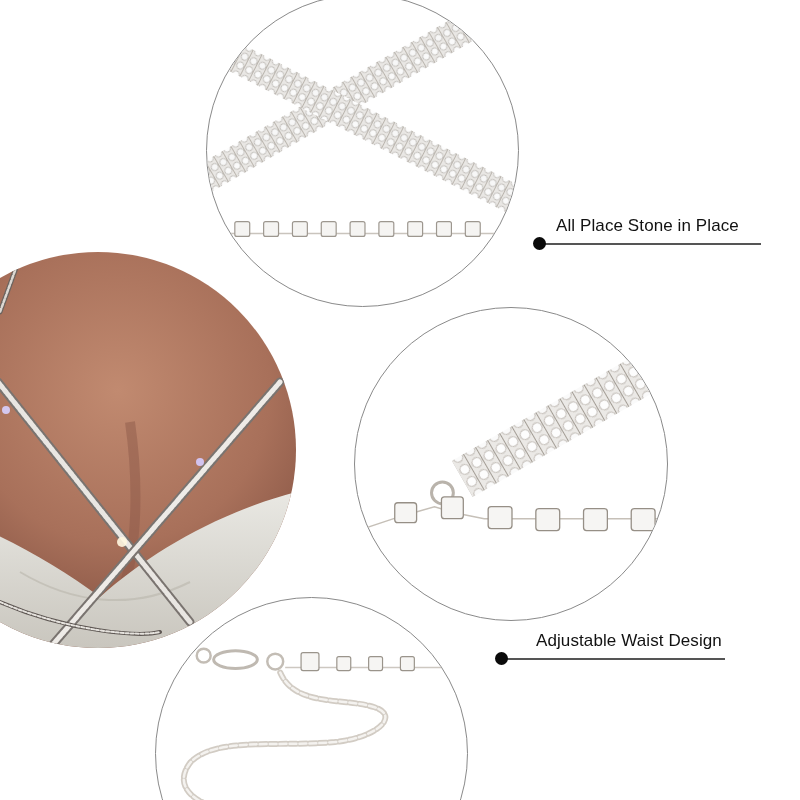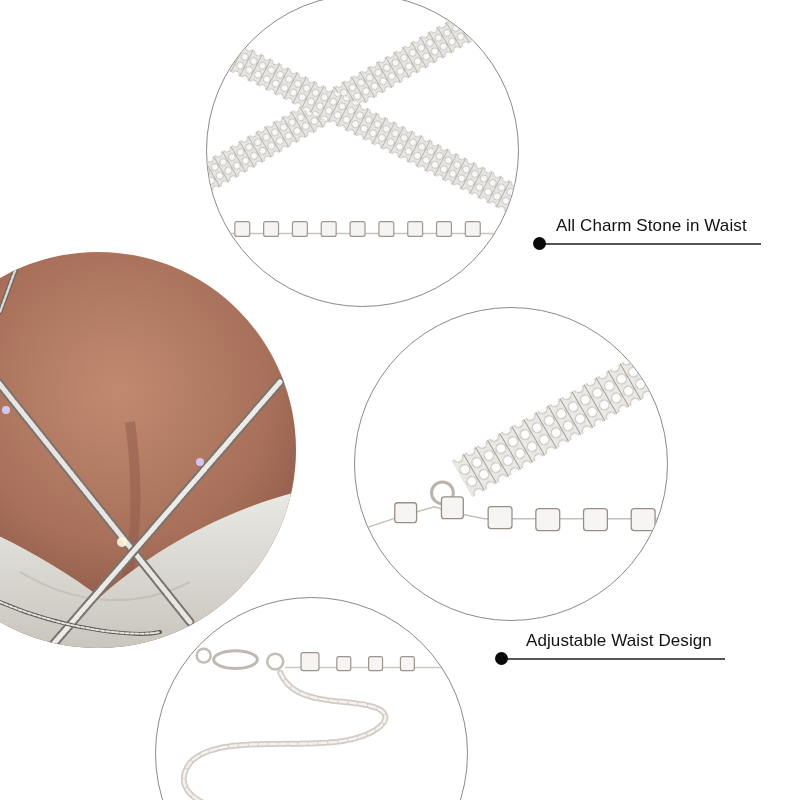--- a/index.html
+++ b/index.html
@@ -62,21 +62,21 @@
       position: absolute;
       height: 2px;
       background: #555555;
     }
     #callout-1 { left: 533px; top: 215px; width: 230px; }
     #callout-1 .label { left: 23px; top: 1px; }
     #callout-1 .dot { left: 0; top: 22px; }
     #callout-1 .line { left: 6px; top: 28px; width: 222px; }
 
     #callout-2 { left: 495px; top: 630px; width: 240px; }
-    #callout-2 .label { left: 31px; top: 1px; }
+    #callout-2 .label { left: 41px; top: 1px; }
     #callout-2 .dot { left: 0; top: 22px; }
     #callout-2 .line { left: 6px; top: 28px; width: 224px; }
   </style>
 </head>
 <body>
 
 <div class="circle detail" id="c-top">
   <svg viewBox="0 0 313 313">
     <defs>
       <pattern id="stones3" width="10" height="30" patternUnits="userSpaceOnUse">
@@ -189,21 +189,21 @@
       <path d="M100,350 C170,380 240,385 260,380" fill="none" stroke="#e6e3de" stroke-width="2" stroke-dasharray="3 2"></path>
     </g>
 
     <circle cx="106" cy="158" r="4" fill="#d8d0ff" opacity="0.9"></circle>
     <circle cx="300" cy="210" r="4" fill="#d6cbff" opacity="0.9"></circle>
     <circle cx="222" cy="290" r="5" fill="#fff7e0" opacity="0.9"></circle>
   </svg>
 </div>
 
 <div class="callout" id="callout-1">
-  <span class="label">All Charm Stone in Waist</span>
+  <span class="label">All Place Stone in Place</span>
   <span class="line"></span>
   <span class="dot"></span>
 </div>
 
 <div class="callout" id="callout-2">
   <span class="label">Adjustable Waist Design</span>
   <span class="line"></span>
   <span class="dot"></span>
 </div>
 

